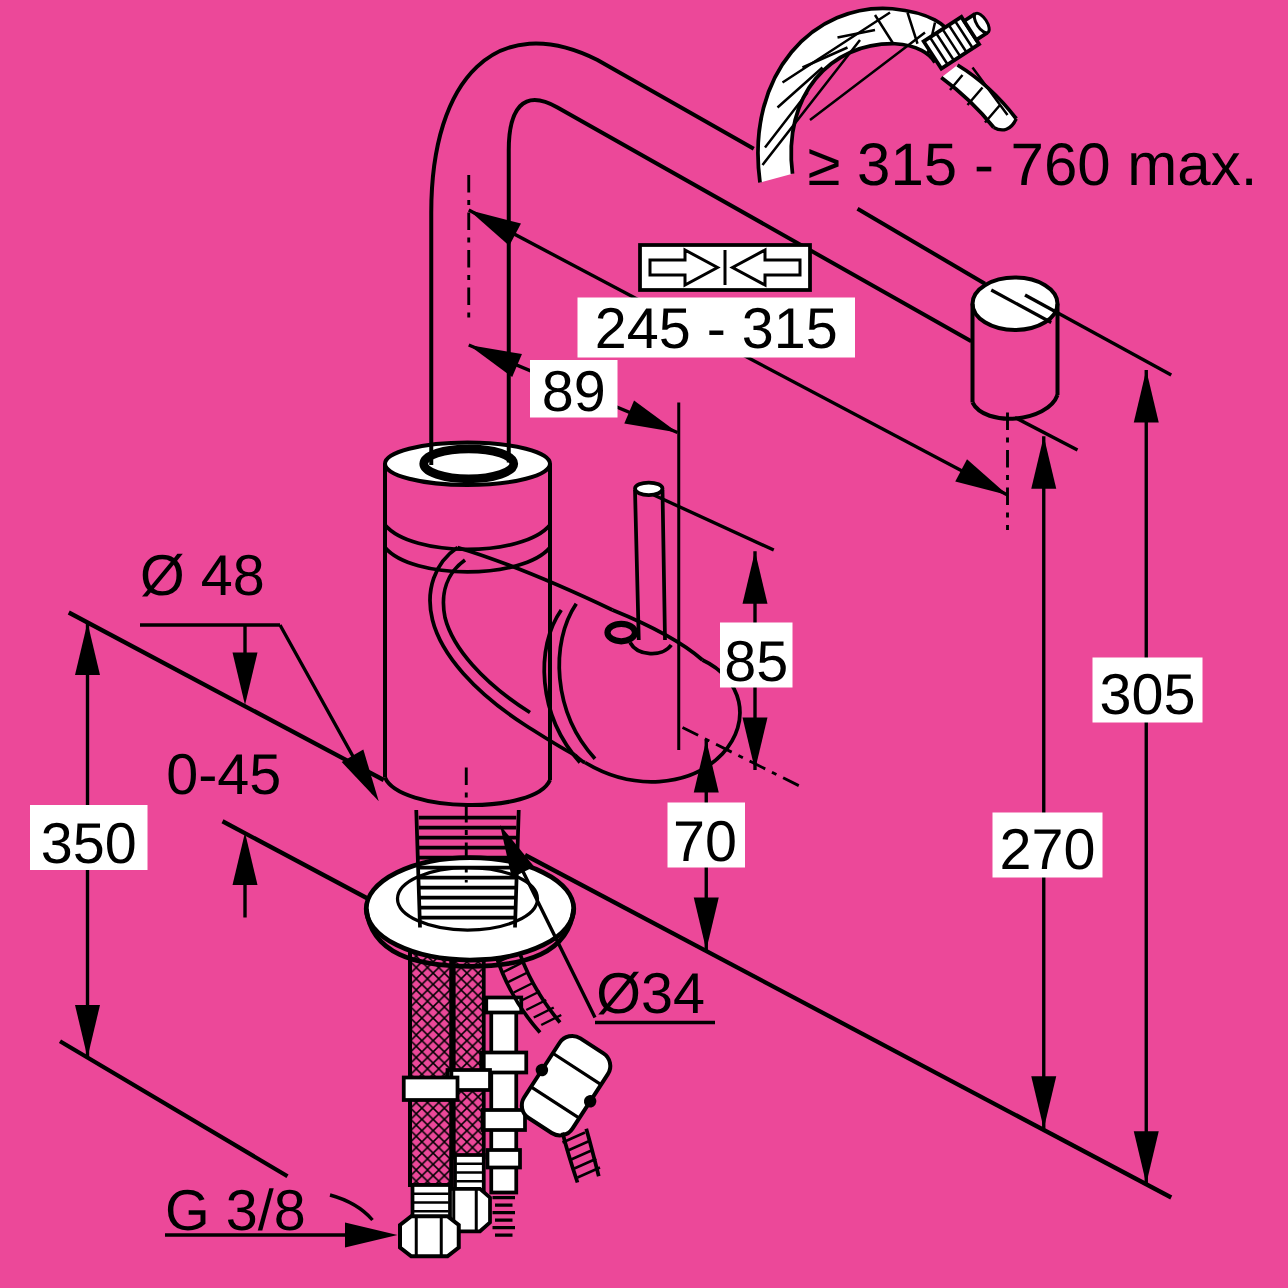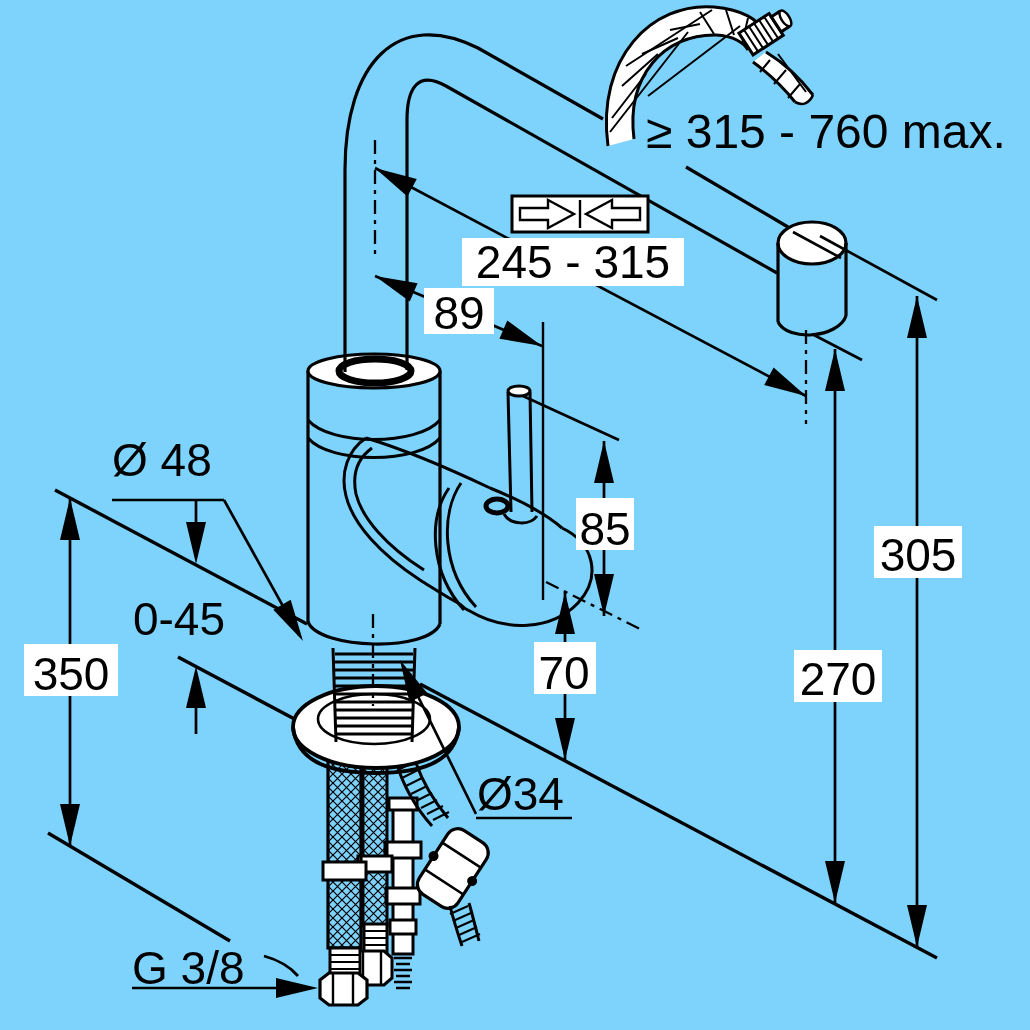--- a/index.html
+++ b/index.html
@@ -1,16 +1,16 @@
 <!DOCTYPE html>
 <html><head>
 <meta charset="utf-8">
 <style>
   html,body{margin:0;padding:0;background:#fff;}
-  .stage{width:1030px;height:1030px;position:relative;background:#7dd3fc;overflow:hidden;}
+  .stage{width:1030px;height:1030px;position:relative;background:#ec4899;overflow:hidden;}
   svg{display:block;}
   .s  {stroke:#000;fill:none;stroke-width:3.2;}
   .s3 {stroke:#000;fill:none;stroke-width:3;}
   .s26{stroke:#000;fill:none;stroke-width:2.6;}
   .s24{stroke:#000;fill:none;stroke-width:2.4;}
   .s2 {stroke:#000;fill:none;stroke-width:2;}
   .s38{stroke:#000;fill:none;stroke-width:3.8;}
   .s34{stroke:#000;fill:none;stroke-width:3.4;}
   .s7 {stroke:#000;fill:none;stroke-width:7;}
   .s5 {stroke:#000;fill:none;stroke-width:5;}

